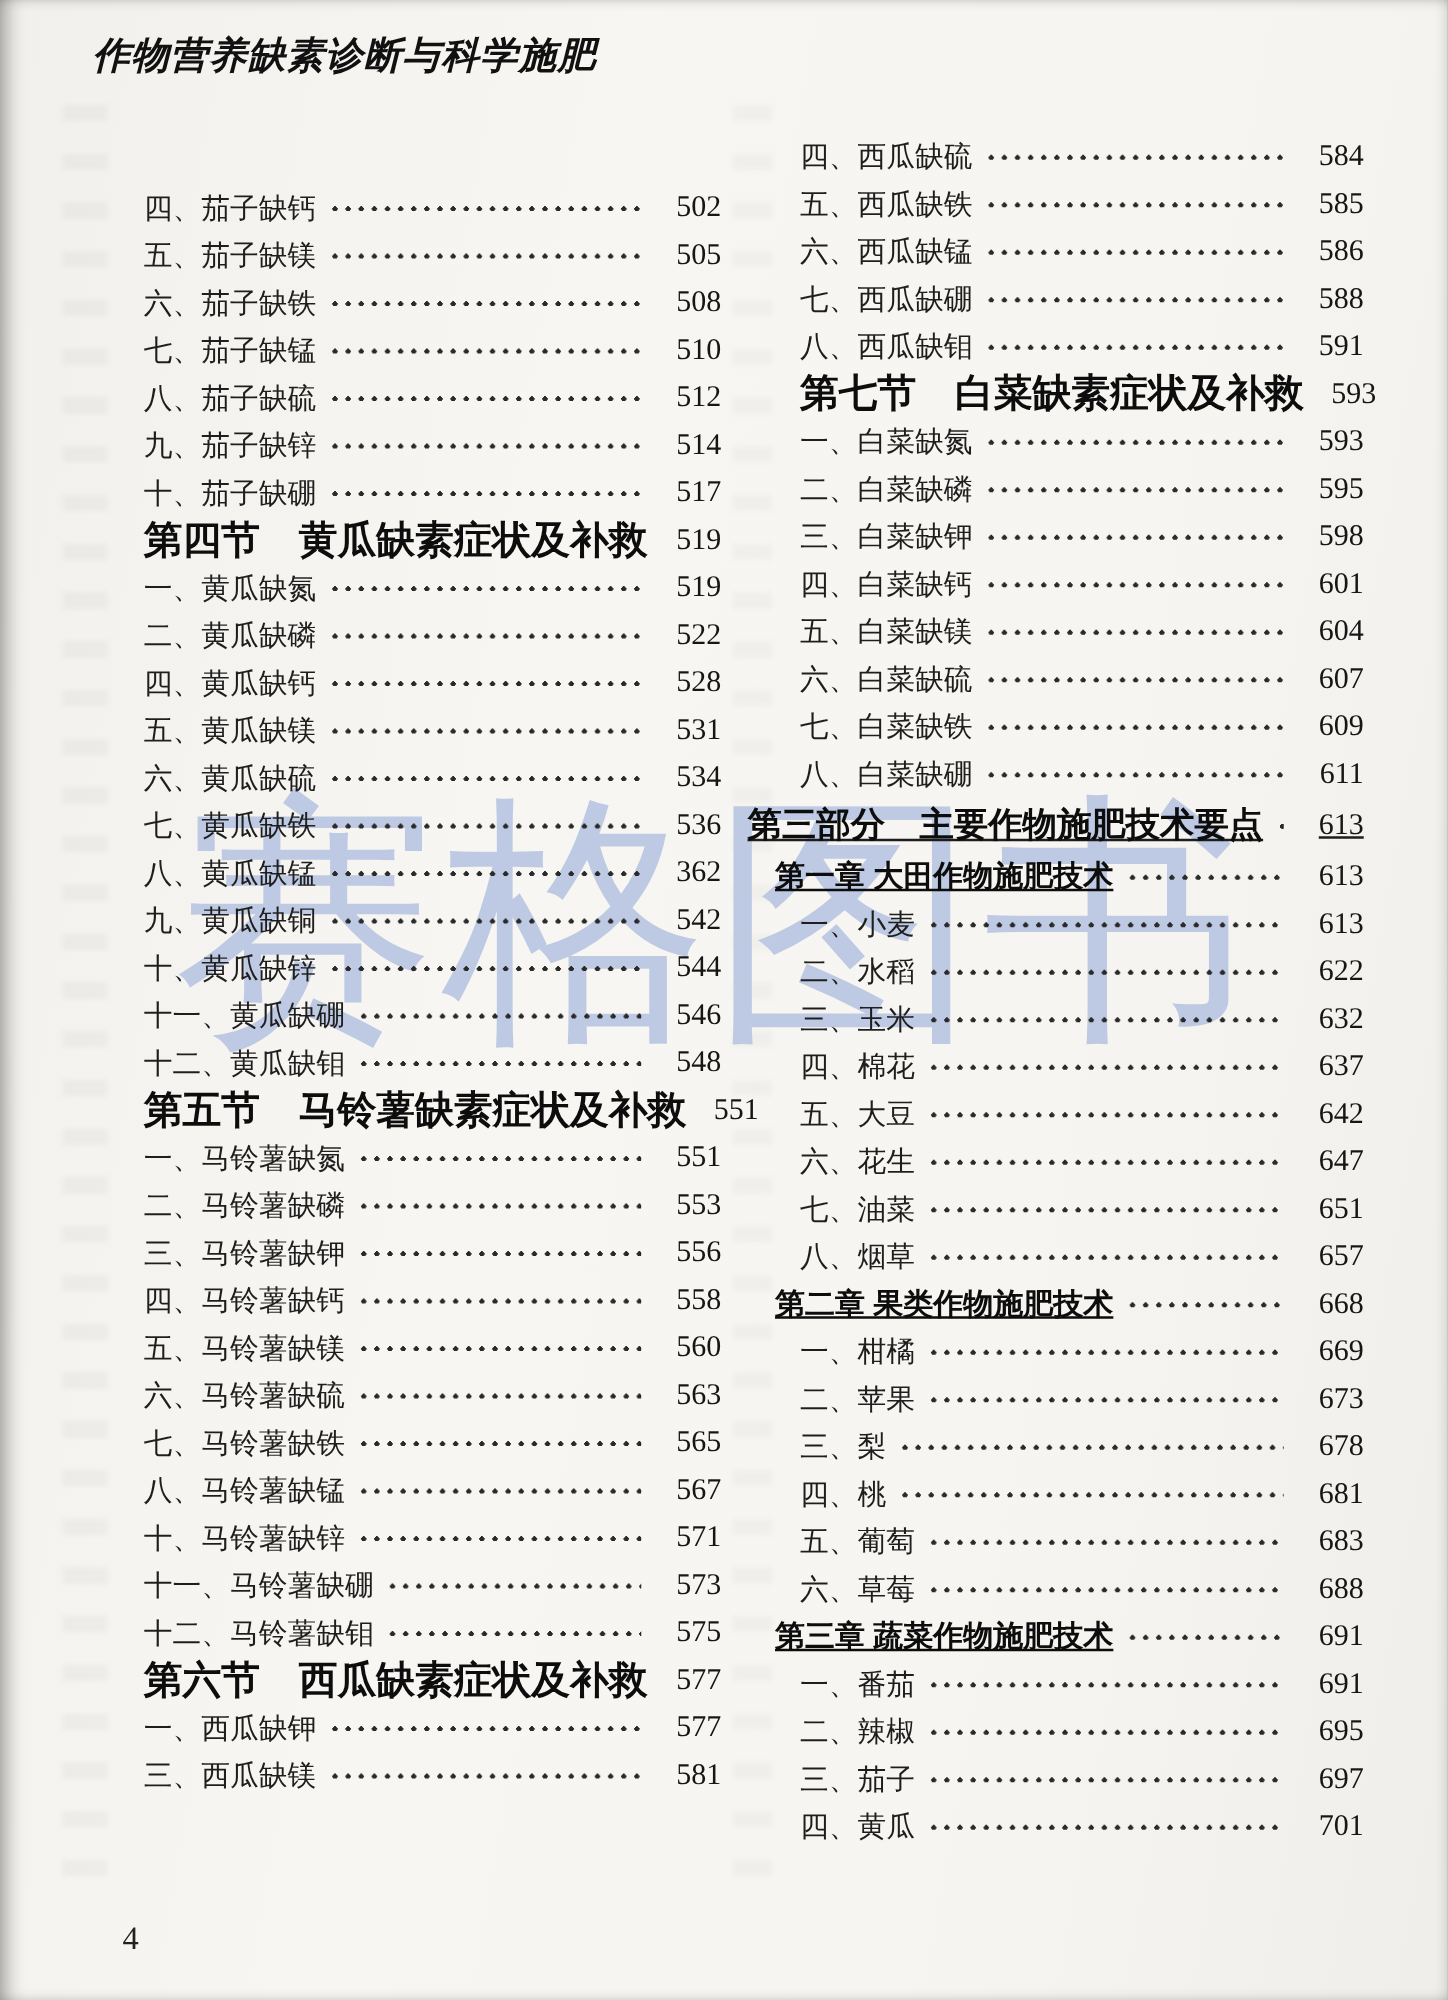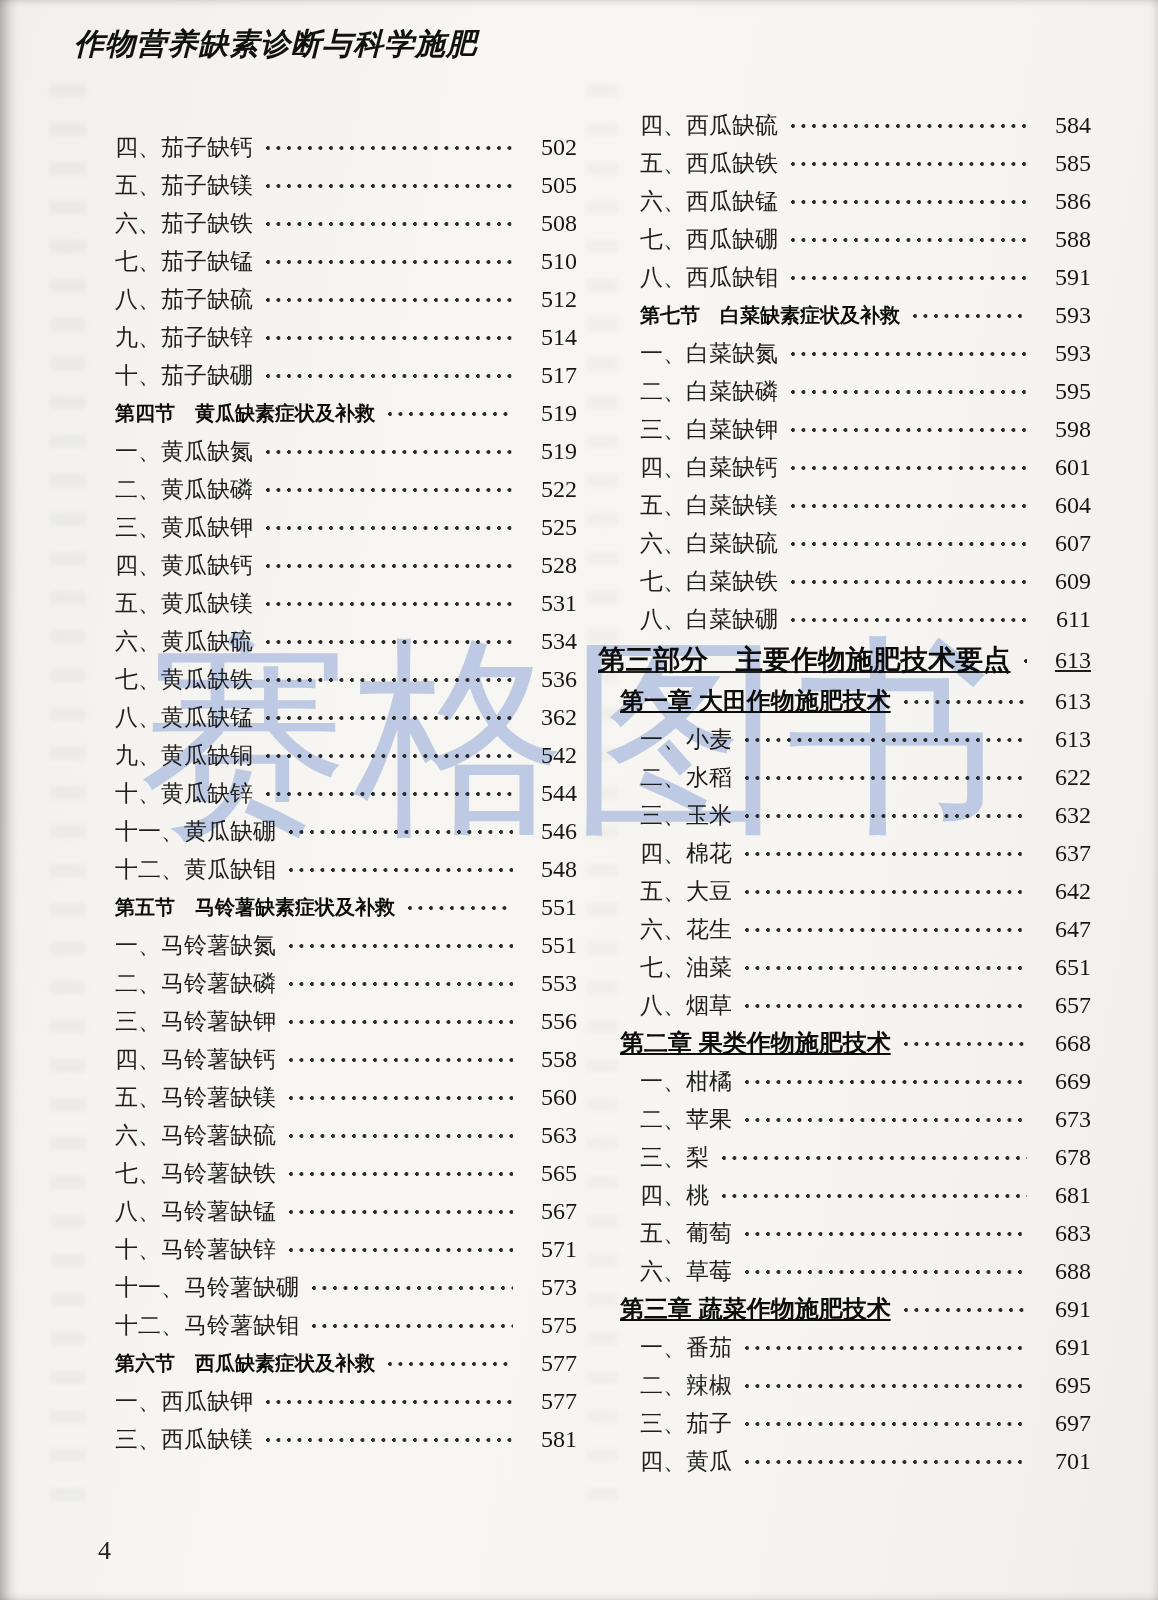--- a/index.html
+++ b/index.html
@@ -52,21 +52,21 @@
     background-size:10.5px 8px;background-repeat:repeat-x;background-position:left center;
   }
   .row .pnum{
     width:54px;text-align:right;font-size:24px;color:#161616;
     font-family:"Liberation Serif","DejaVu Serif",serif;
   }
   .row.section .label,.row.chapter .label,.row.part .label{
     font-family:"Liberation Sans","DejaVu Sans",sans-serif;
     font-weight:700;color:#0d0d0d;
   }
-  .row.section .label{font-size:20px;}
+  .row.section .label{font-size:31px;}
   .row.chapter .label{font-size:24px;text-decoration:underline;}
   .row.part{height:44px;text-decoration:underline;}
   .row.part .label{font-size:27.5px;}
   .col-right .row.item,.col-right .row.section{padding-left:42px;}
   .col-right .row.chapter{padding-left:22px;}
   .col-right .row.part{padding-left:0;}
   .folio{
     position:absolute;left:98px;top:1536px;z-index:2;
     font-size:26px;color:#222;
     font-family:"Liberation Serif","DejaVu Serif",serif;
@@ -128,25 +128,20 @@
         <span class="label">一、黄瓜缺氮</span>
         <span class="leader"></span>
         <span class="pnum">519</span>
       </div>
       <div class="row item">
         <span class="label">二、黄瓜缺磷</span>
         <span class="leader"></span>
         <span class="pnum">522</span>
       </div>
       <div class="row item">
-        <span class="label">三、黄瓜缺钾</span>
-        <span class="leader"></span>
-        <span class="pnum">525</span>
-      </div>
-      <div class="row item">
         <span class="label">四、黄瓜缺钙</span>
         <span class="leader"></span>
         <span class="pnum">528</span>
       </div>
       <div class="row item">
         <span class="label">五、黄瓜缺镁</span>
         <span class="leader"></span>
         <span class="pnum">531</span>
       </div>
       <div class="row item">

